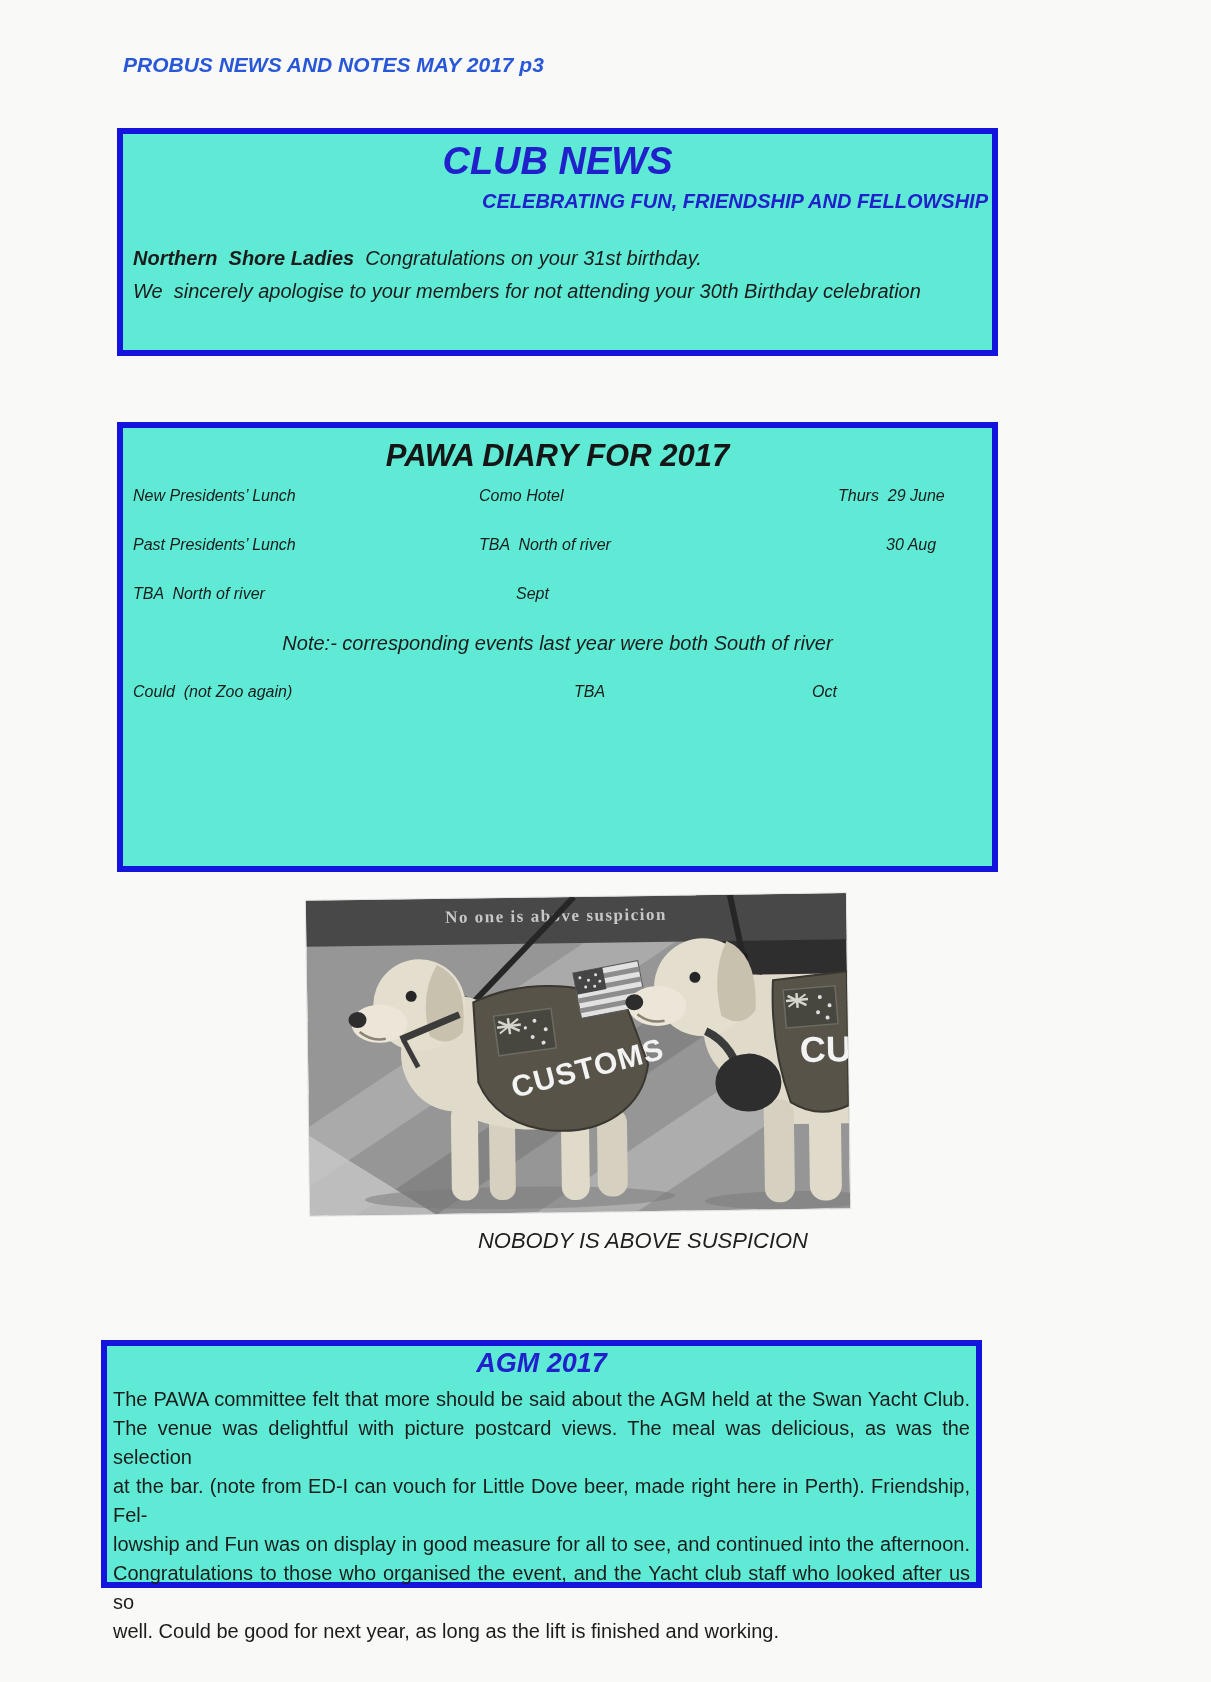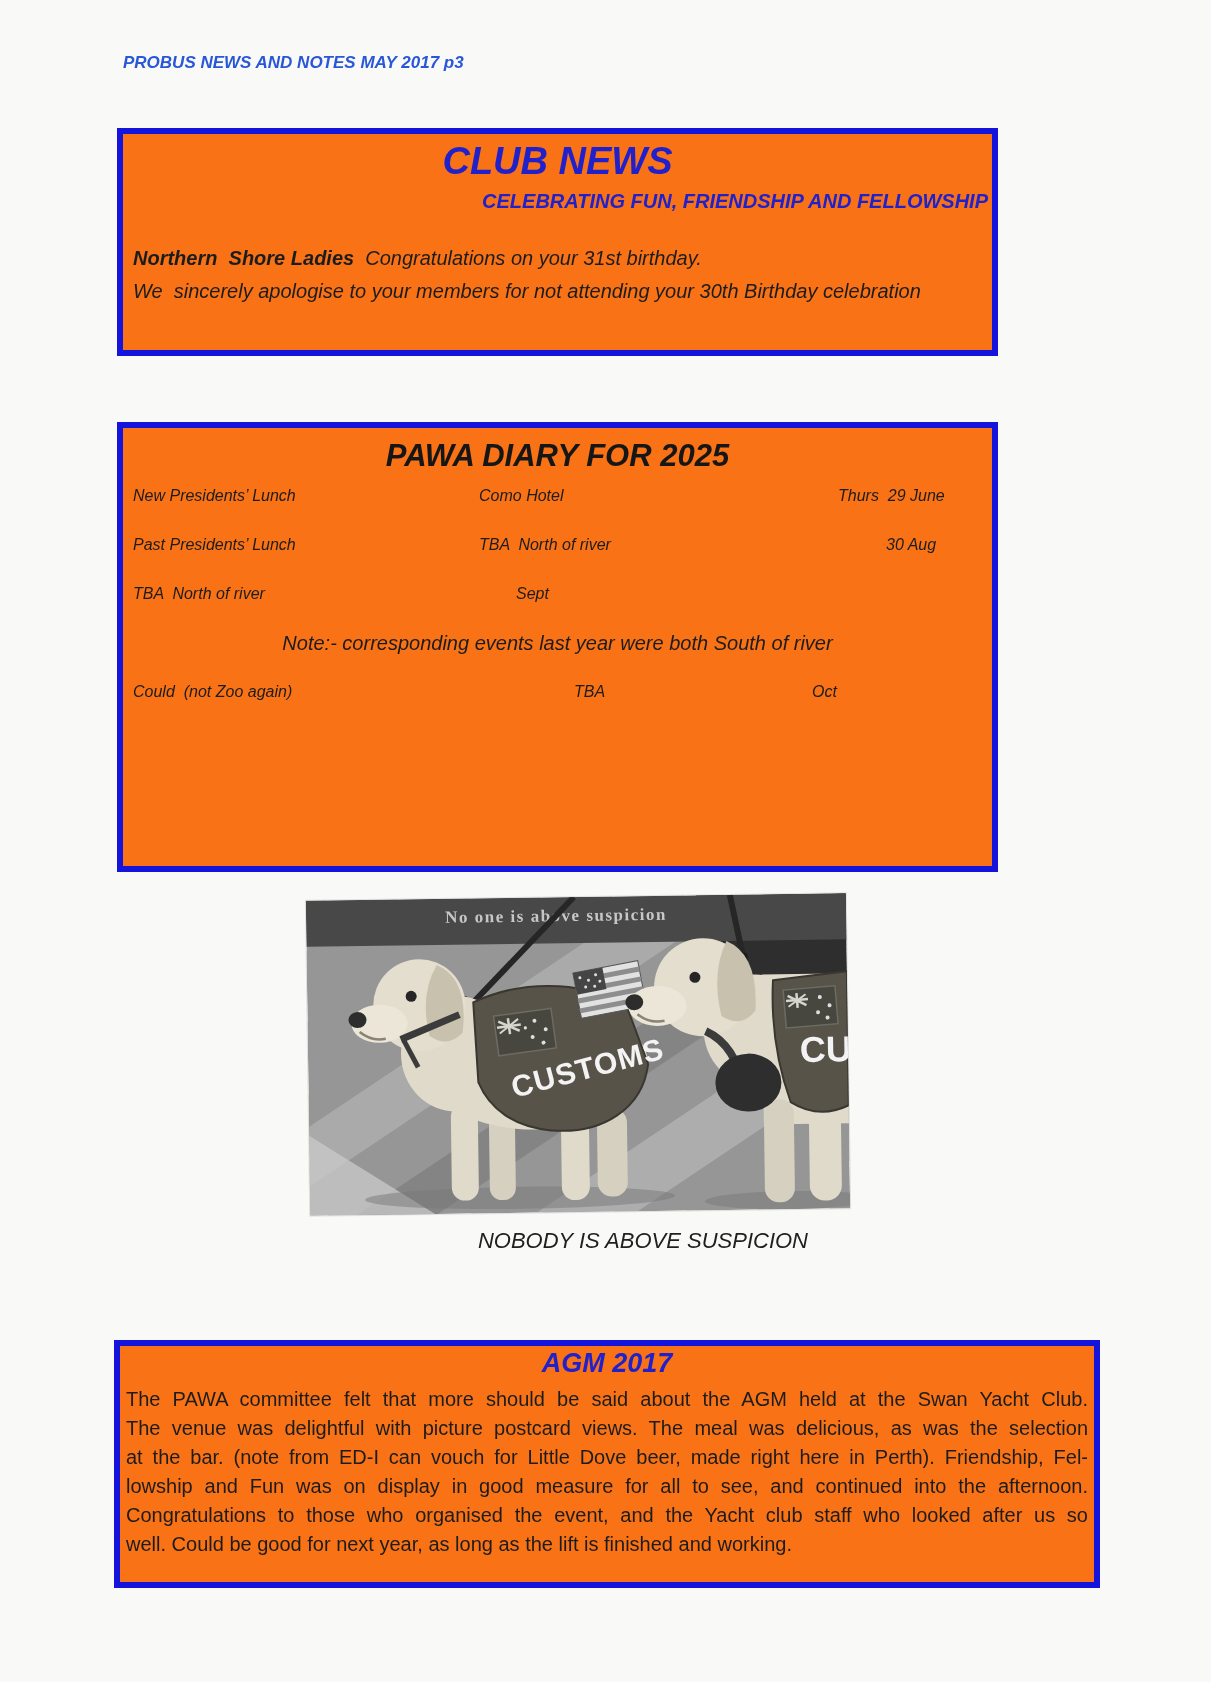--- a/index.html
+++ b/index.html
@@ -4,30 +4,30 @@
 <style>
   html,body{margin:0;padding:0;background:#e9e9e9;}
   .page{
     position:relative;width:1211px;height:1682px;margin:0 auto;
     background:#f9f9f7;overflow:hidden;
     font-family:"Liberation Sans",sans-serif;color:#1c1c1c;
   }
   .pre{white-space:pre-wrap;}
   .masthead{
     position:absolute;left:123px;top:53px;
-    font-size:17px;font-weight:bold;font-style:italic;color:var(--header-blue);
+    font-size:21px;font-weight:bold;font-style:italic;color:var(--header-blue);
   }
   .bluebox{
     position:absolute;box-sizing:border-box;
-    border:6px solid var(--border-blue);background:#f97316;
+    border:6px solid var(--border-blue);background:#5eead4;
     padding:2px 4px;
   }
   .box-club{left:117px;top:128px;width:881px;height:228px;}
   .box-diary{left:117px;top:422px;width:881px;height:450px;}
-  .box-agm{left:114px;top:1340px;width:986px;height:248px;}
+  .box-agm{left:101px;top:1340px;width:881px;height:248px;}
 
   .club-title{
     margin:2px 0 0 0;text-align:center;
     font-size:38px;line-height:46px;font-weight:bold;font-style:italic;color:var(--heading-blue);
   }
   .club-subtitle{
     margin:4px 0 0 0;text-align:right;
     font-size:20px;line-height:26px;font-weight:bold;font-style:italic;color:var(--heading-blue);
   }
   .club-body{
@@ -78,21 +78,21 @@
 
   <div class="masthead">PROBUS NEWS AND NOTES  MAY 2017 p3</div>
 
   <section class="bluebox box-club">
     <h1 class="club-title">CLUB NEWS</h1>
     <h2 class="club-subtitle">CELEBRATING FUN, FRIENDSHIP AND FELLOWSHIP</h2>
     <p class="club-body pre"><span class="lead-bold">Northern  Shore Ladies</span><span>  Congratulations on your 31st birthday.</span><br><span>We  sincerely apologise to your members for not attending your 30th Birthday celebration</span><br></p>
   </section>
 
   <section class="bluebox box-diary">
-    <h2 class="diary-title">PAWA DIARY FOR 2025</h2>
+    <h2 class="diary-title">PAWA DIARY FOR 2017</h2>
 
     <div class="diary-row">
       <span class="cell pre">New Presidents’ Lunch</span>
       <span class="cell pre">Como Hotel</span>
       <span class="cell pre ind26">Thurs  29 June</span>
     </div>
 
     <div class="diary-row">
       <span class="cell pre">Past Presidents’ Lunch</span>
       <span class="cell pre">TBA  North of river</span>

